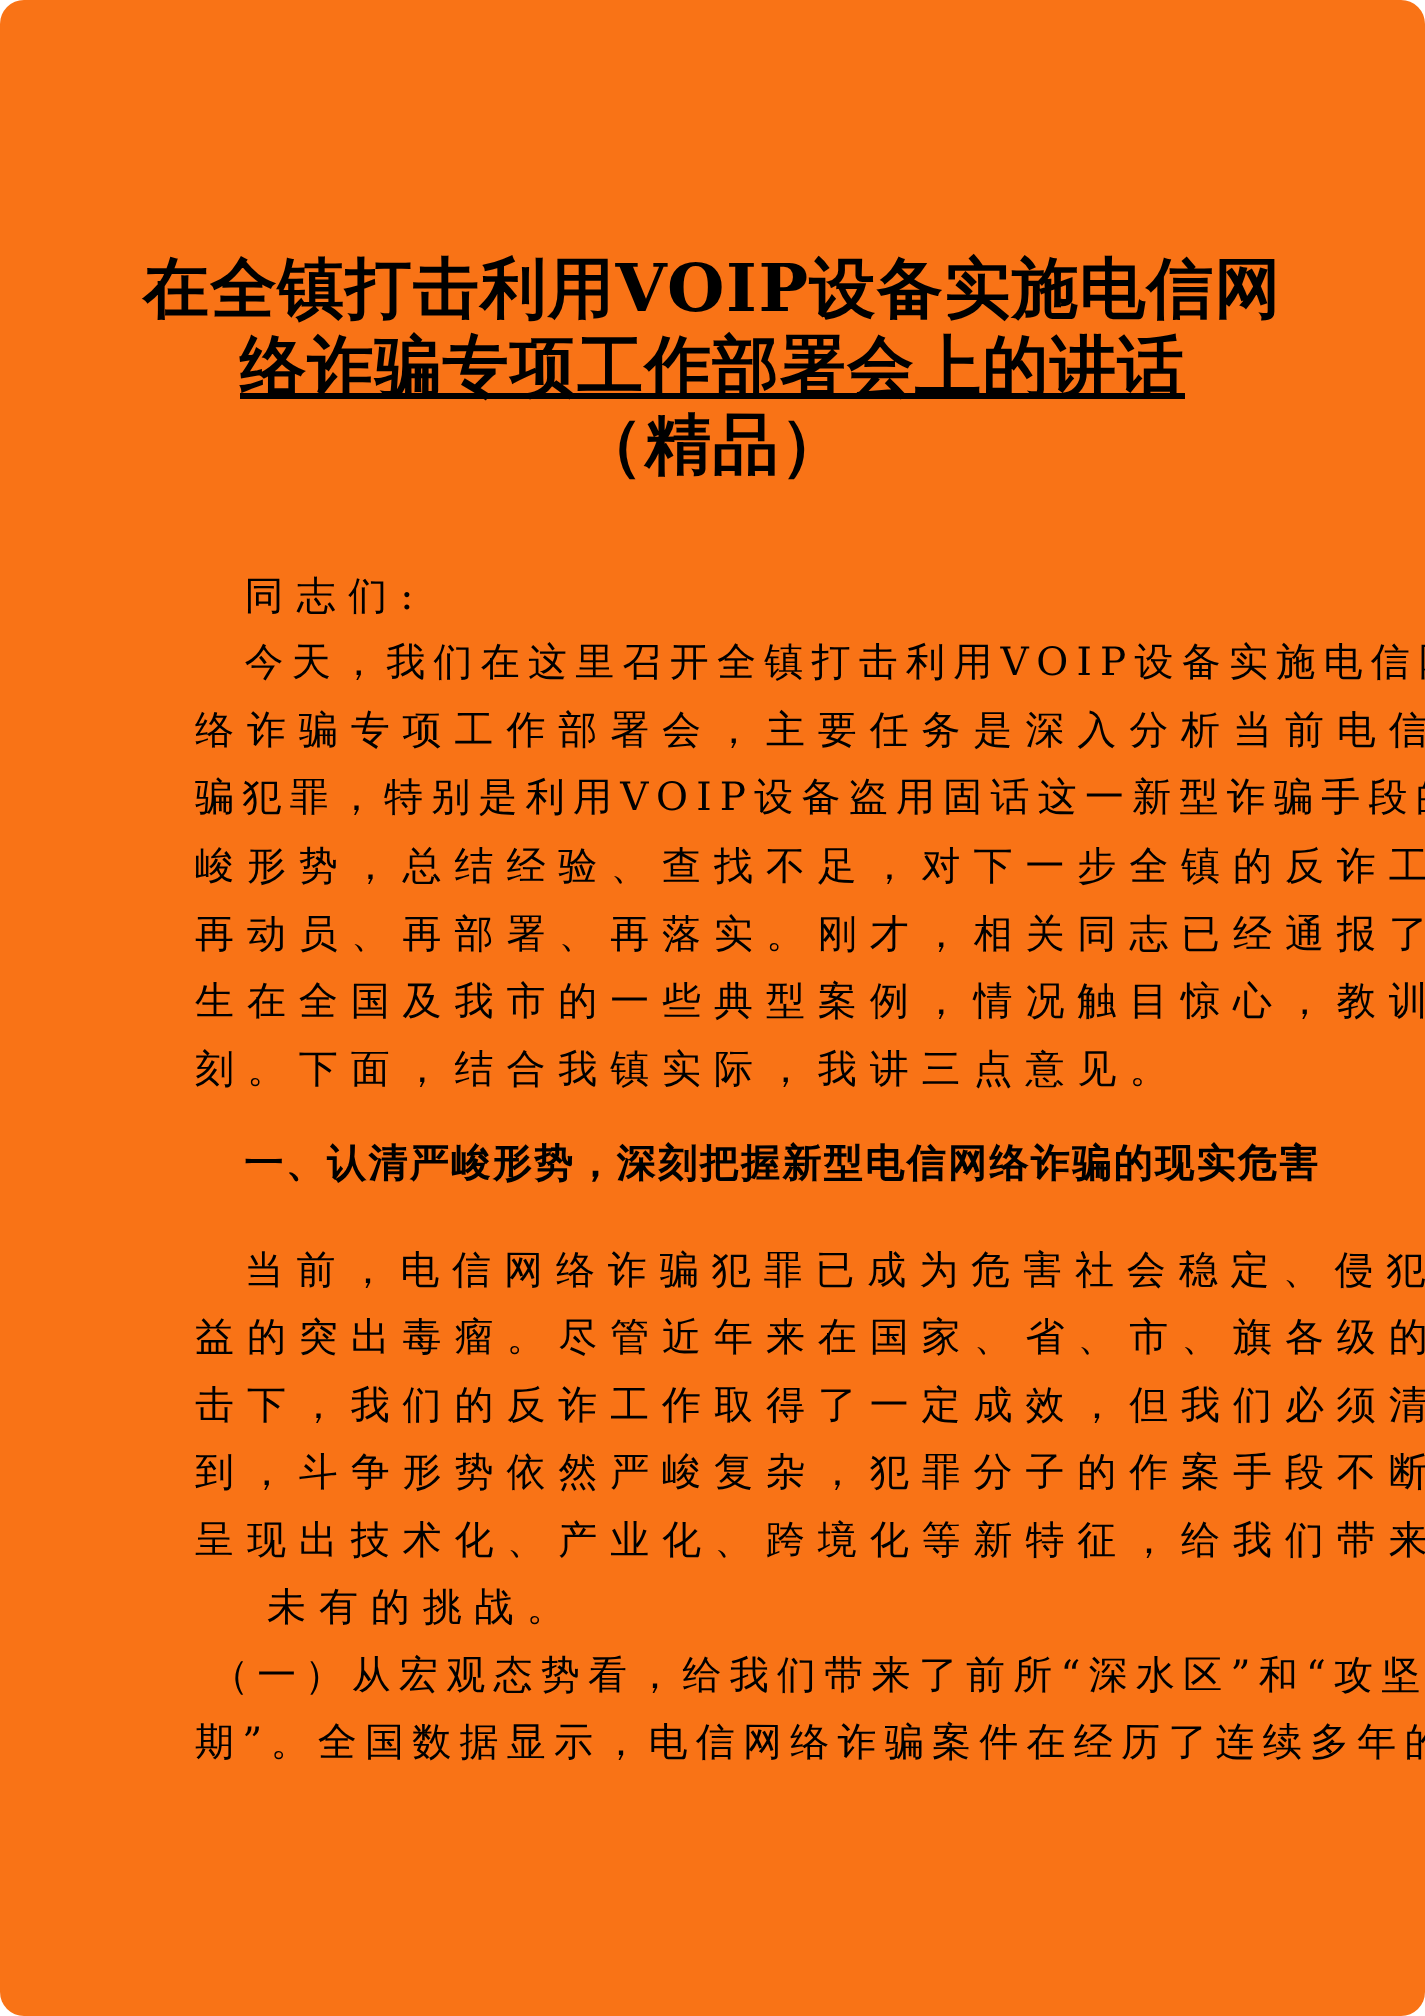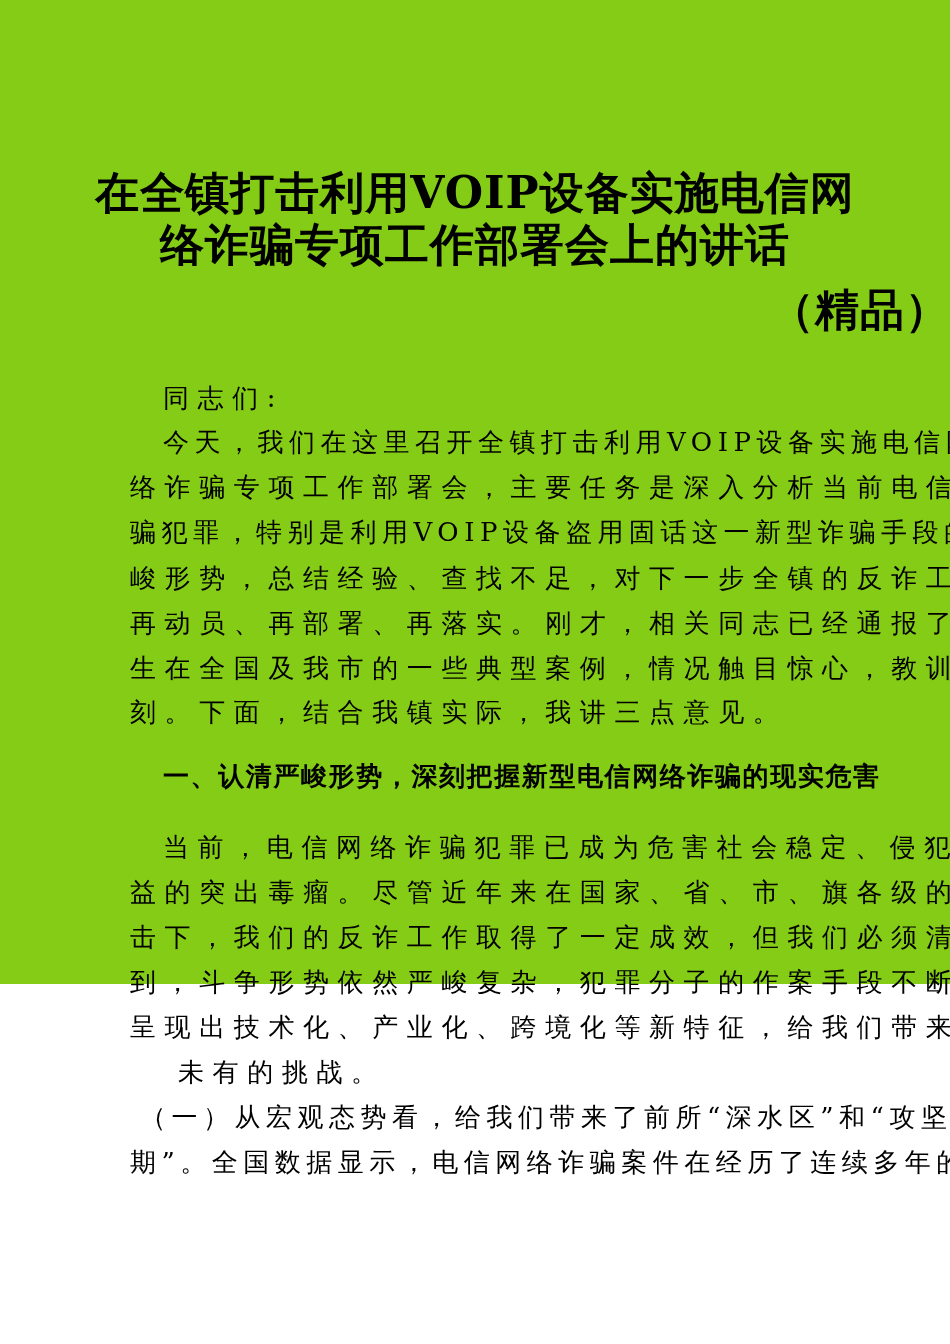--- a/index.html
+++ b/index.html
@@ -1,45 +1,45 @@
 <!DOCTYPE html>
 <html><head>
 <meta charset="utf-8">
 <style>
   html, body { margin: 0; padding: 0; background: #ffffff; }
   body { width: 950px; height: 1344px; position: relative; overflow: hidden; color: #000; }
-  .page { position: absolute; left: 0; top: 0; width: 950px; height: 984px; background: #84cc16; }
+  .page { position: absolute; left: 0; top: 0; width: 950px; height: 1344px; background: #f97316; border-radius: 16px; }
   .title { position: absolute; left: 0; width: 950px; text-align: center;
            font-family: "DejaVu Serif", "Liberation Serif", serif; font-weight: bold;
            font-size: 44px; line-height: 52px; white-space: nowrap; letter-spacing: 1px; }
   .line { position: absolute; left: 130px; width: 700px; white-space: nowrap;
           font-family: "DejaVu Serif", "Liberation Serif", serif;
           font-size: 26px; line-height: 36px; letter-spacing: 8.6px; }
   .line.indent { left: 163px; }
   .line.heading { font-family: "DejaVu Sans", "Liberation Sans", sans-serif; font-weight: bold; letter-spacing: 1.6px; }
   .line.tight { letter-spacing: 5.5px; }
 </style>
 </head>
 <body>
 
 <div class="page">
 
   <div class="title" style="top:167px;">在全镇打击利用VOIP设备实施电信网</div>
-  <div class="title" style="top:219px;">络诈骗专项工作部署会上的讲话</div>
-  <div class="title" style="top:284px;text-align:right;">（精品）</div>
+  <div class="title" style="top:219px;text-decoration:underline;">络诈骗专项工作部署会上的讲话</div>
+  <div class="title" style="top:271px;">（精品）</div>
 
   <div class="line indent" style="top:380px;">同志们:</div>
 
   <div class="line indent tight" style="top:424px;">今天，我们在这里召开全镇打击利用VOIP设备实施电信网</div>
   <div class="line" style="top:469px;">络诈骗专项工作部署会，主要任务是深入分析当前电信网络诈</div>
   <div class="line tight" style="top:514px;">骗犯罪，特别是利用VOIP设备盗用固话这一新型诈骗手段的严</div>
   <div class="line" style="top:560px;">峻形势，总结经验、查找不足，对下一步全镇的反诈工作进行</div>
   <div class="line" style="top:605px;">再动员、再部署、再落实。刚才，相关同志已经通报了近期发</div>
   <div class="line" style="top:650px;">生在全国及我市的一些典型案例，情况触目惊心，教训极其深</div>
-  <div class="line" style="top:695px;font-family:Liberation Serif, serif;">刻。下面，结合我镇实际，我讲三点意见。</div>
+  <div class="line" style="top:695px;">刻。下面，结合我镇实际，我讲三点意见。</div>
 
   <div class="line indent heading" style="top:758px;">一、认清严峻形势，深刻把握新型电信网络诈骗的现实危害</div>
 
   <div class="line indent" style="top:829px;">当前，电信网络诈骗犯罪已成为危害社会稳定、侵犯群众利</div>
   <div class="line" style="top:874px;">益的突出毒瘤。尽管近年来在国家、省、市、旗各级的重拳打</div>
   <div class="line" style="top:919px;">击下，我们的反诈工作取得了一定成效，但我们必须清醒地看</div>
   <div class="line" style="top:964px;">到，斗争形势依然严峻复杂，犯罪分子的作案手段不断翻新，</div>
   <div class="line" style="top:1009px;">呈现出技术化、产业化、跨境化等新特征，给我们带来了前所</div>
   <div class="line" style="top:1054px;margin-left:48px;">未有的挑战。</div>
 

